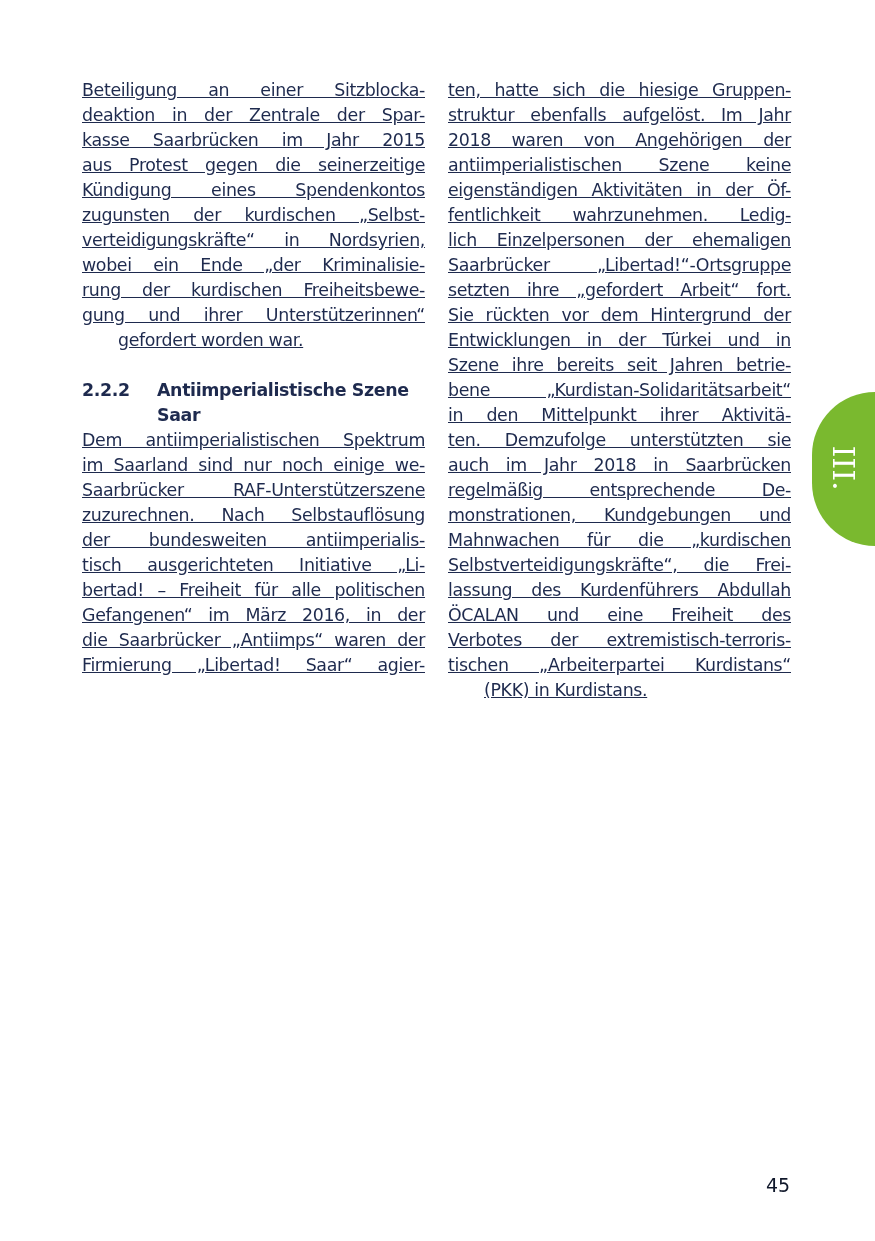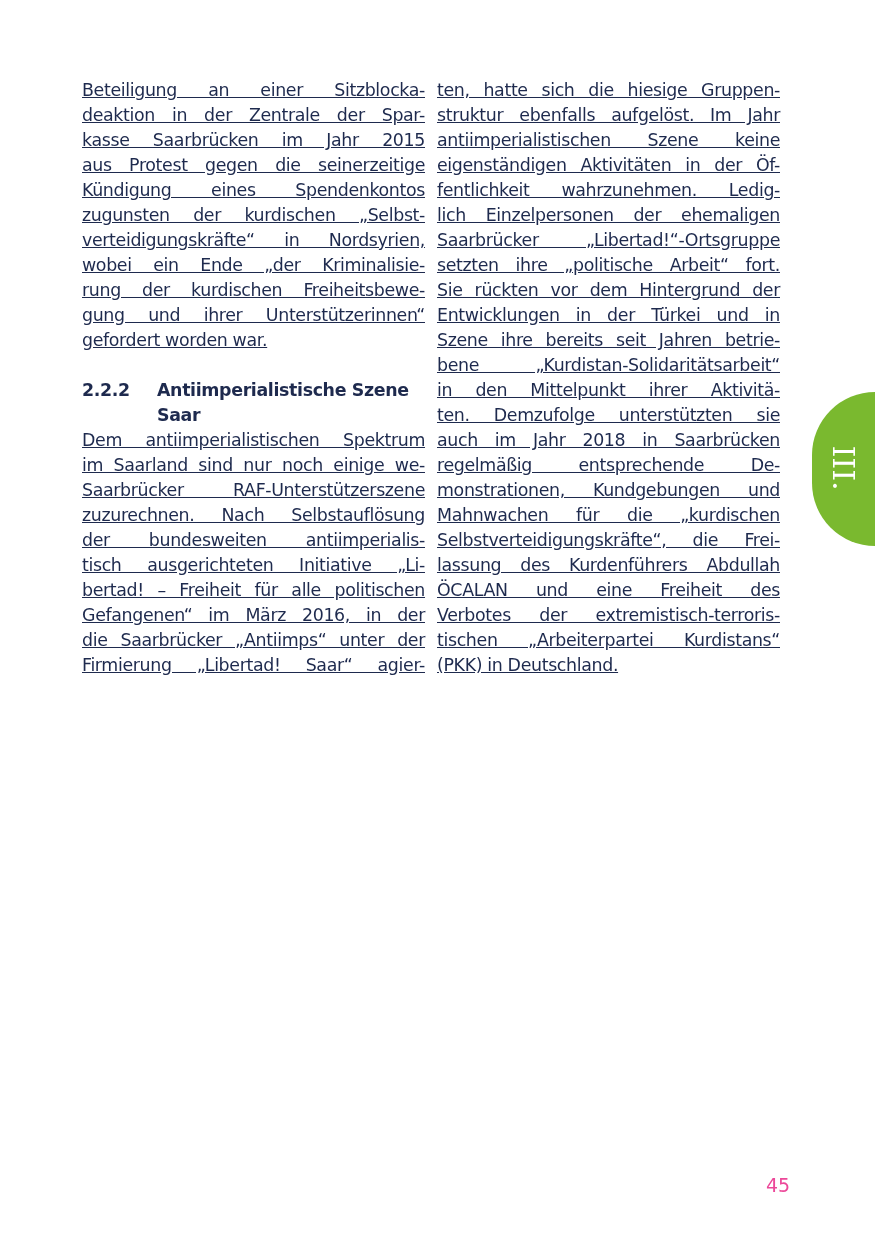--- a/index.html
+++ b/index.html
@@ -5,39 +5,39 @@
   html, body { margin: 0; padding: 0; }
   body {
     width: 875px; height: 1241px; background: #ffffff; position: relative; overflow: hidden;
     font-family: "DejaVu Sans", sans-serif; color: #1e2a4e;
   }
   .col {
     position: absolute; top: 78px; width: 343px;
     font-size: 17.4px; line-height: 25px; letter-spacing: -0.35px;
   }
   .col-left { left: 82px; }
-  .col-right { left: 437px; }
+  .col-right { left: 448px; }
   .line { display: block; text-align: justify; text-align-last: justify; white-space: nowrap; height: 25px; text-decoration: underline; }
-  .line.last { text-align-last: left; }
+  .line.last { text-align-last: left; margin-left: 36px; }
   .gap { height: 25px; }
   .heading { display: flex; font-weight: bold; font-size: 17.4px; line-height: 25px; }
   .heading .num { width: 75px; flex: none; }
   .heading .title { flex: 1; }
   .tab {
     position: absolute; left: 812px; top: 392px; width: 126px; height: 154px;
     border-radius: 77px / 77px; background: #7ab92f;
   }
   .tab-label {
     position: absolute; left: 814px; top: 438px; width: 60px; height: 60px;
     display: flex; align-items: center; justify-content: center;
     color: #ffffff; font-family: "DejaVu Serif", serif; font-size: 30px;
     transform: rotate(90deg);
   }
   .page-number {
-    position: absolute; left: 766px; top: 1174px; font-size: 19px; color: #ec4899;
+    position: absolute; left: 766px; top: 1174px; font-size: 19px; color: #0f172a;
   }
 </style>
 </head>
 <body>
 
 <div class="col col-left">
   <div>
     <span class="line">Beteiligung an einer Sitzblocka-</span>
     <span class="line">deaktion in der Zentrale der Spar-</span>
     <span class="line">kasse Saarbrücken im Jahr 2015</span>
@@ -60,48 +60,49 @@
   </div>
   <div>
     <span class="line">Dem antiimperialistischen Spektrum</span>
     <span class="line">im Saarland sind nur noch einige we-</span>
     <span class="line">Saarbrücker RAF-Unterstützerszene</span>
     <span class="line">zuzurechnen. Nach Selbstauflösung</span>
     <span class="line">der bundesweiten antiimperialis-</span>
     <span class="line">tisch ausgerichteten Initiative „Li-</span>
     <span class="line">bertad! – Freiheit für alle politischen</span>
     <span class="line">Gefangenen“ im März 2016, in der</span>
-    <span class="line">die Saarbrücker „Antiimps“ unter der</span>
+    <span class="line">die Saarbrücker „Antiimps“ waren der</span>
     <span class="line">Firmierung „Libertad! Saar“ agier-</span>
   </div>
 </div>
 
 <div class="col col-right">
   <span class="line">ten, hatte sich die hiesige Gruppen-</span>
   <span class="line">struktur ebenfalls aufgelöst. Im Jahr</span>
+  <span class="line">2018 waren von Angehörigen der</span>
   <span class="line">antiimperialistischen Szene keine</span>
   <span class="line">eigenständigen Aktivitäten in der Öf-</span>
   <span class="line">fentlichkeit wahrzunehmen. Ledig-</span>
   <span class="line">lich Einzelpersonen der ehemaligen</span>
   <span class="line">Saarbrücker „Libertad!“-Ortsgruppe</span>
-  <span class="line">setzten ihre „politische Arbeit“ fort.</span>
+  <span class="line">setzten ihre „gefordert Arbeit“ fort.</span>
   <span class="line">Sie rückten vor dem Hintergrund der</span>
   <span class="line">Entwicklungen in der Türkei und in</span>
   <span class="line">Szene ihre bereits seit Jahren betrie-</span>
   <span class="line">bene „Kurdistan-Solidaritätsarbeit“</span>
   <span class="line">in den Mittelpunkt ihrer Aktivitä-</span>
   <span class="line">ten. Demzufolge unterstützten sie</span>
   <span class="line">auch im Jahr 2018 in Saarbrücken</span>
   <span class="line">regelmäßig entsprechende De-</span>
   <span class="line">monstrationen, Kundgebungen und</span>
   <span class="line">Mahnwachen für die „kurdischen</span>
   <span class="line">Selbstverteidigungskräfte“, die Frei-</span>
   <span class="line">lassung des Kurdenführers Abdullah</span>
   <span class="line">ÖCALAN und eine Freiheit des</span>
   <span class="line">Verbotes der extremistisch-terroris-</span>
   <span class="line">tischen „Arbeiterpartei Kurdistans“</span>
-  <span class="line last">(PKK) in Deutschland.</span>
+  <span class="line last">(PKK) in Kurdistans.</span>
 </div>
 
 <div class="tab"></div>
 <div class="tab-label">III.</div>
 
 <div class="page-number">45</div>
 
 </body></html>

